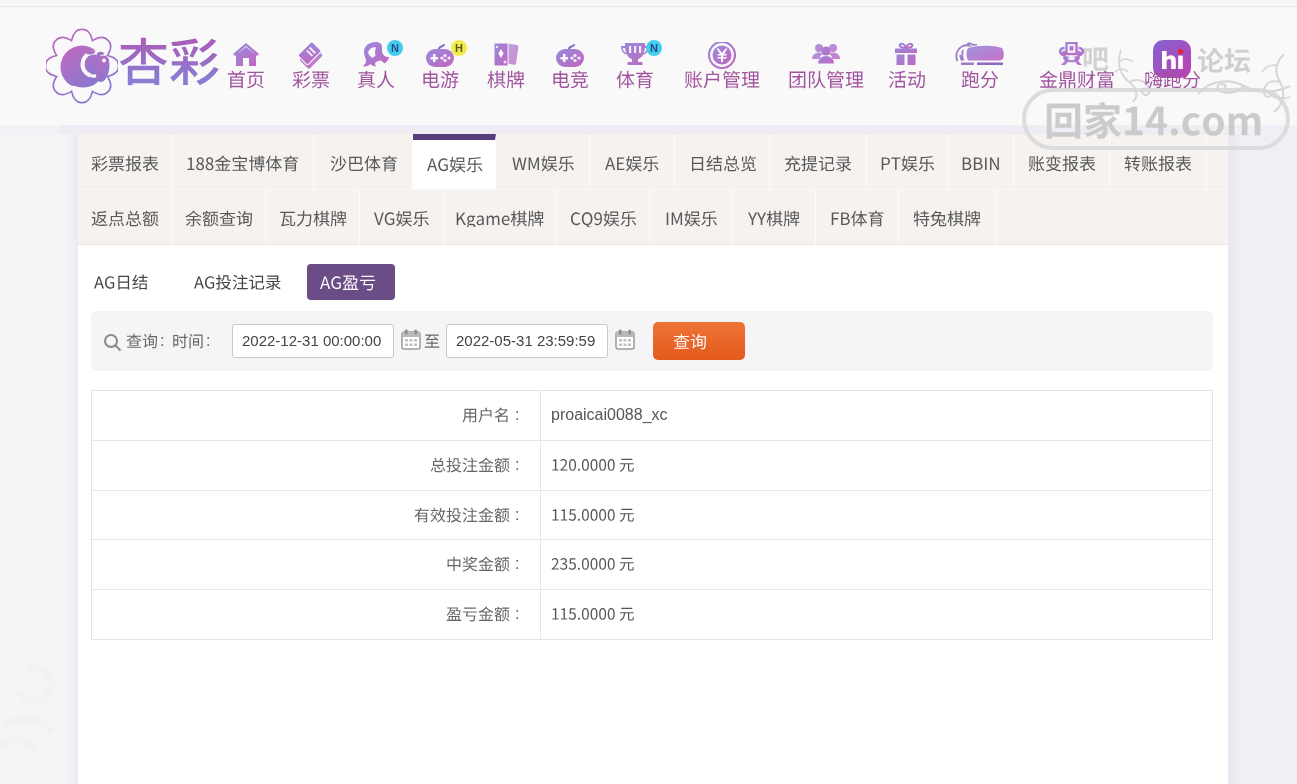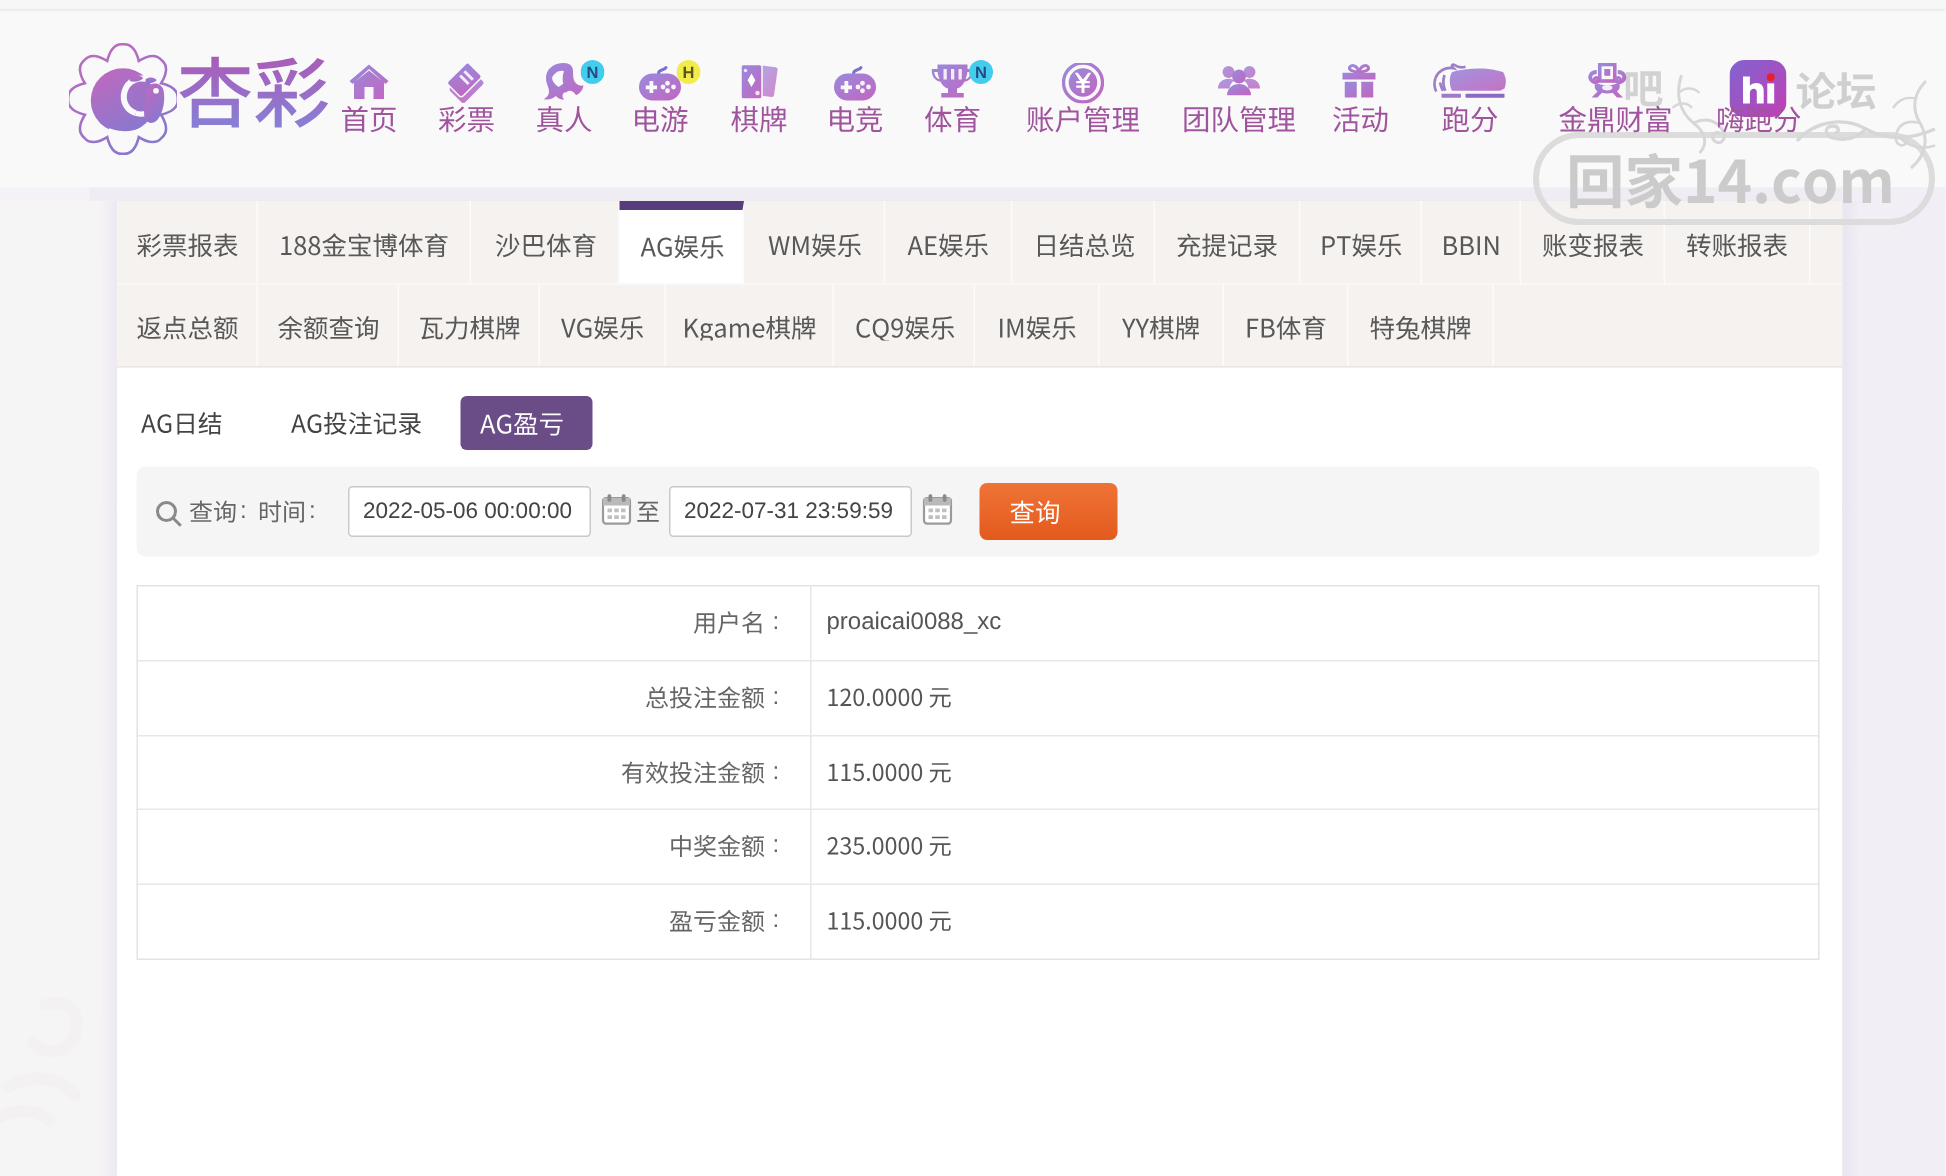--- a/index.html
+++ b/index.html
@@ -400,39 +400,39 @@
         <path d="M12.5 12.5L17.5 17.5"></path>
       </svg></div>
     <div style="position:absolute;left:126px;top:333px;"><svg width="32.0" height="16" viewBox="0 0 32.0 16">
         <path transform="translate(0 14.1) scale(0.016000 -0.016000)" fill="#666666" d="M295 218L700 218L700 134L295 134ZM295 352L700 352L700 270L295 270ZM221 406L221 80L778 80L778 406ZM74 20L74 -48L930 -48L930 20ZM460 840L460 713L57 713L57 647L379 647C293 552 159 466 36 424C52 410 74 382 85 364C221 418 369 523 460 642L460 437L534 437L534 643C626 527 776 423 914 372C925 391 947 420 964 434C838 473 702 556 615 647L944 647L944 713L534 713L534 840ZM1114 775C1163 729 1223 664 1251 622L1305 672C1277 713 1215 775 1166 819ZM1042 527L1042 454L1183 454L1183 111C1183 66 1153 37 1135 24C1148 10 1168 -22 1174 -40C1189 -20 1216 2 1385 129C1378 143 1366 171 1360 192L1256 116L1256 527ZM1506 840C1464 713 1394 587 1312 506C1331 495 1363 471 1377 457C1417 502 1457 558 1492 621L1866 621C1853 203 1837 46 1804 10C1793 -3 1783 -6 1763 -6C1740 -6 1686 -6 1625 -1C1638 -21 1647 -53 1649 -74C1703 -76 1760 -78 1792 -74C1826 -71 1849 -62 1871 -33C1910 16 1925 176 1940 650C1941 662 1941 690 1941 690L1529 690C1549 732 1567 776 1583 820ZM1672 292L1672 184L1499 184L1499 292ZM1672 353L1499 353L1499 460L1672 460ZM1430 523L1430 61L1499 61L1499 122L1739 122L1739 523Z"></path>
       </svg></div>
     <div class="abs" style="left:160px;top:332px;font-size:16px;color:#666">:</div>
     <div style="position:absolute;left:172px;top:333px;"><svg width="32.0" height="16" viewBox="0 0 32.0 16">
         <path transform="translate(0 14.1) scale(0.016000 -0.016000)" fill="#666666" d="M474 452C527 375 595 269 627 208L693 246C659 307 590 409 536 485ZM324 402L324 174L153 174L153 402ZM324 469L153 469L153 688L324 688ZM81 756L81 25L153 25L153 106L394 106L394 756ZM764 835L764 640L440 640L440 566L764 566L764 33C764 13 756 6 736 6C714 4 640 4 562 7C573 -15 585 -49 590 -70C690 -70 754 -69 790 -56C826 -44 840 -22 840 33L840 566L962 566L962 640L840 640L840 835ZM1091 615L1091 -80L1168 -80L1168 615ZM1106 791C1152 747 1204 684 1227 644L1289 684C1265 726 1211 785 1164 827ZM1379 295L1619 295L1619 160L1379 160ZM1379 491L1619 491L1619 358L1379 358ZM1311 554L1311 98L1690 98L1690 554ZM1352 784L1352 713L1836 713L1836 11C1836 -2 1832 -6 1819 -7C1806 -7 1765 -8 1723 -6C1733 -25 1743 -57 1747 -75C1808 -75 1851 -75 1878 -63C1904 -50 1913 -31 1913 11L1913 784Z"></path>
       </svg></div>
     <div class="abs" style="left:206px;top:332px;font-size:16px;color:#666">:</div>
-    <div class="abs" style="left:232px;top:324px;width:162px;height:34px;background:#fff;border:1px solid #c9c9c9;border-radius:3px;font-size:15px;color:#444;line-height:32px;padding-left:9px">2022-05-06 00:00:00</div>
+    <div class="abs" style="left:232px;top:324px;width:162px;height:34px;background:#fff;border:1px solid #c9c9c9;border-radius:3px;font-size:15px;color:#444;line-height:32px;padding-left:9px">2022-12-31 00:00:00</div>
     <div style="position:absolute;left:401px;top:329px;"><svg width="20" height="21" viewBox="0 0 20 21">
         <rect x="1" y="3" width="18" height="17" rx="2" fill="#fff" stroke="#9a9a9a" stroke-width="1.5"></rect>
         <rect x="1" y="3" width="18" height="5" fill="#b9b9b9"></rect>
         <rect x="4" y="0.5" width="2.5" height="5" rx="1" fill="#8a8a8a"></rect>
         <rect x="13.5" y="0.5" width="2.5" height="5" rx="1" fill="#8a8a8a"></rect>
         <g fill="#c0c0c0">
           <rect x="4" y="10" width="3" height="2.5"></rect>
           <rect x="8.5" y="10" width="3" height="2.5"></rect>
           <rect x="13" y="10" width="3" height="2.5"></rect>
           <rect x="4" y="14.5" width="3" height="2.5"></rect>
           <rect x="8.5" y="14.5" width="3" height="2.5"></rect>
           <rect x="13" y="14.5" width="3" height="2.5"></rect>
         </g>
       </svg></div>
     <div style="position:absolute;left:424px;top:333px;"><svg width="16.0" height="16" viewBox="0 0 16.0 16">
         <path transform="translate(0 14.1) scale(0.016000 -0.016000)" fill="#666666" d="M146 423C184 436 238 437 783 463C808 437 830 412 845 391L910 437C856 505 743 603 653 670L594 631C635 600 679 563 719 525L254 507C317 564 381 636 442 714L917 714L917 785L77 785L77 714L343 714C283 635 216 566 191 544C164 518 142 501 122 497C130 477 143 439 146 423ZM460 415L460 285L142 285L142 215L460 215L460 30L54 30L54 -41L948 -41L948 30L537 30L537 215L864 215L864 285L537 285L537 415Z"></path>
       </svg></div>
-    <div class="abs" style="left:446px;top:324px;width:162px;height:34px;background:#fff;border:1px solid #c9c9c9;border-radius:3px;font-size:15px;color:#444;line-height:32px;padding-left:9px">2022-07-31 23:59:59</div>
+    <div class="abs" style="left:446px;top:324px;width:162px;height:34px;background:#fff;border:1px solid #c9c9c9;border-radius:3px;font-size:15px;color:#444;line-height:32px;padding-left:9px">2022-05-31 23:59:59</div>
     <div style="position:absolute;left:615px;top:329px;"><svg width="20" height="21" viewBox="0 0 20 21">
         <rect x="1" y="3" width="18" height="17" rx="2" fill="#fff" stroke="#9a9a9a" stroke-width="1.5"></rect>
         <rect x="1" y="3" width="18" height="5" fill="#b9b9b9"></rect>
         <rect x="4" y="0.5" width="2.5" height="5" rx="1" fill="#8a8a8a"></rect>
         <rect x="13.5" y="0.5" width="2.5" height="5" rx="1" fill="#8a8a8a"></rect>
         <g fill="#c0c0c0">
           <rect x="4" y="10" width="3" height="2.5"></rect>
           <rect x="8.5" y="10" width="3" height="2.5"></rect>
           <rect x="13" y="10" width="3" height="2.5"></rect>
           <rect x="4" y="14.5" width="3" height="2.5"></rect>

